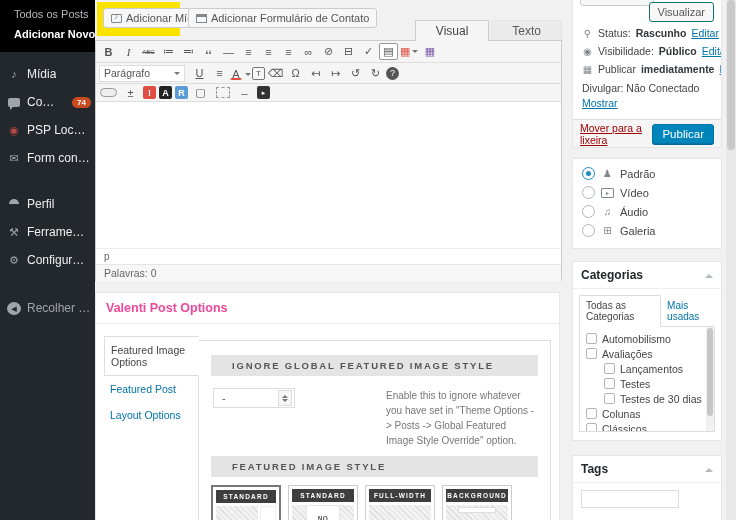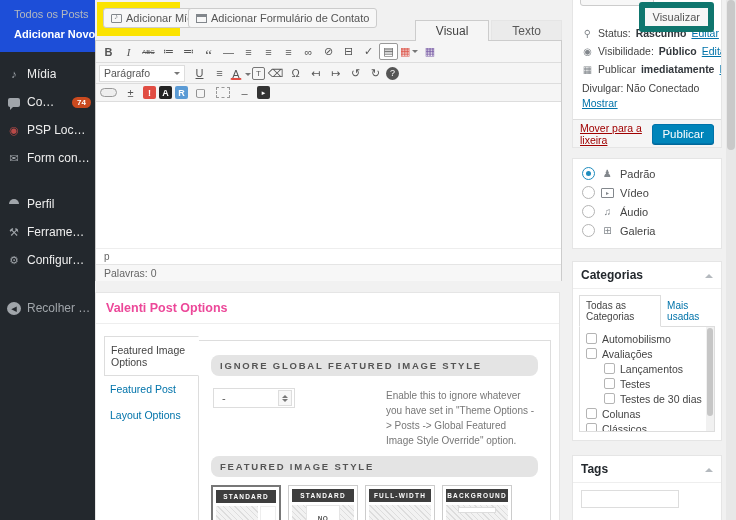--- a/index.html
+++ b/index.html
@@ -5,21 +5,21 @@
   * { box-sizing: border-box; margin: 0; padding: 0; }
   html,body { width:736px; height:520px; overflow:hidden; }
   body {
     position:relative;
     background:#f1f1f1;
     font-family:"Liberation Sans","DejaVu Sans",sans-serif;
     font-size:13px; color:#444;
   }
   
   .admin-sidebar { position:absolute; left:0; top:0; width:95px; height:520px; background:#23282d; }
-  .submenu { background:#1d4ed8; padding:4px 4px 8px; }
+  .submenu { background:#000000; padding:4px 4px 8px; }
   .submenu-item { padding:4px 6px 4px 10px; font-size:11px; color:#b4b9be; cursor:pointer; white-space:nowrap; }
   .submenu-item.active { color:#fff; font-weight:bold; }
   .menu-group { padding-top:8px; }
   .menu-item { display:flex; align-items:center; gap:6px; padding:7px 4px 7px 7px; font-size:12px; color:#eee; cursor:pointer; white-space:nowrap; }
   .menu-item .mi-icon { width:14px; text-align:center; color:#a0a5aa; font-size:11px; flex:none; }
   .mi-label { overflow:hidden; text-overflow:ellipsis; }
   .badge { background:#ca4a1f; color:#fff; border-radius:9px; font-size:8px; font-weight:bold; padding:1px 5px; margin-left:2px; }
   .bubble-icon { width:12px; height:9px; background:#a0a5aa; border-radius:2px; position:relative; flex:none; margin-left:1px; margin-right:1px; }
   .bubble-icon:after { content:""; position:absolute; left:2px; bottom:-3px; border:3px solid transparent; border-top-color:#a0a5aa; border-left-color:#a0a5aa; }
   .person-icon { width:12px; flex:none; position:relative; height:12px; margin-left:1px; margin-right:1px;}
@@ -72,21 +72,21 @@
   .wordbar { height:17px; background:#f7f7f7; border-top:1px solid #e5e5e5; font-size:10.5px; color:#666; padding:2px 8px; }
   
   .valenti { position:absolute; left:0; top:292px; width:465px; height:240px; background:#fff; border:1px solid #e5e5e5; }
   .v-head { padding:8px 10px; font-weight:bold; font-size:12.5px; color:#ec4899; border-bottom:1px solid #eee; cursor:move; }
   .v-body { display:flex; padding:6px 8px 0; }
   .v-tabs { width:94px; flex:none; padding-top:6px; }
   .v-tab { font-size:10.5px; padding:7px 6px; cursor:pointer; }
   .v-tab.active { border:1px solid #ddd; border-right:1px solid #fff; background:#fff; color:#444; margin-right:-1px; position:relative; z-index:2; }
   .v-tab.link { color:#0073aa; }
   .v-panel { flex:1; border:1px solid #ddd; margin-top:10px; padding:14px 12px 0; background:#fff; }
-  .v-bar { background:#e4e4e4; padding:5px 9px; font-size:9.5px; font-weight:bold; letter-spacing:1.8px; color:#555; text-transform:uppercase;border-radius:8px; }
+  .v-bar { background:#e4e4e4; padding:5px 21px; font-size:9.5px; font-weight:bold; letter-spacing:1.8px; color:#555; text-transform:uppercase; }
   .v-row { display:flex; justify-content:space-between; align-items:flex-start; margin:12px 2px 0; height:68px; }
   .v-select { width:82px; height:20px; border:1px solid #ddd; background:#fff; display:flex; align-items:center; justify-content:space-between; padding:0 2px 0 8px; font-size:11px; color:#555; cursor:pointer; }
   .stepper { width:14px; height:16px; background:#f7f7f7; border:1px solid #ddd; display:flex; flex-direction:column; align-items:center; justify-content:center; gap:1px; }
   .tri-up { width:0; height:0; border:3px solid transparent; border-bottom-color:#777; }
   .tri-dn { width:0; height:0; border:3px solid transparent; border-top-color:#777; }
   .v-help { width:150px; font-size:10px; color:#777; line-height:1.5; }
   .thumbs { display:flex; gap:7px; margin-top:8px; }
   .thumb { width:70px; height:60px; border:1px solid #ccc; background:#fff; padding:3px; cursor:pointer; }
   .thumb.selected { border:2px solid #777; }
   .t-label { background:#3e3e3e; color:#fff; font-size:6.5px; font-weight:bold; letter-spacing:1.2px; text-align:center; padding:3px 0; white-space:nowrap; }
@@ -97,21 +97,21 @@
   .t-nocrop { height:100%; position:relative; }
   .t-nocrop .col { position:absolute; left:14px; right:14px; top:0; bottom:0; background:#fff; border:1px solid #e5e5e5; font-size:6.5px; font-weight:bold; color:#555; text-align:center; padding-top:8px; letter-spacing:0.5px; line-height:1.6; }
   .t-bg .bar { position:absolute; left:12px; right:12px; top:2px; height:6px; background:#fff; border:1px solid #ddd; }
   
   .side-col { position:absolute; left:572px; top:0; width:150px; }
   .box { background:#fff; border:1px solid #e5e5e5; }
   .box-head { padding:6px 8px; font-size:12px; font-weight:bold; color:#23282d; display:flex; justify-content:space-between; align-items:center; border-bottom:1px solid #eee; cursor:pointer; }
   .toggle-tri { width:0; height:0; border:4px solid transparent; border-bottom-color:#b4b9be; margin-top:-3px; }
   .publish-box { position:relative; height:148px; overflow:hidden; border-top:none; }
   .savedraft-cut { position:absolute; left:7px; top:-16px; width:74px; height:22px; background:#f7f7f7; border:1px solid #ccc; border-radius:3px; }
-  .preview-btn { position:absolute; right:7px; top:2px; background:#f7f7f7; border:6px solid #0f766e; border-radius:3px; font-size:11px; color:#555; padding:3px 8px; cursor:pointer; }
+  .preview-btn { position:absolute; right:7px; top:2px; background:#f7f7f7; border:1px solid #0f766e; border-radius:3px; font-size:11px; color:#555; padding:3px 8px; cursor:pointer; }
   .p-rows { padding-top:24px; }
   .p-row { display:flex; gap:5px; padding:3px 9px; font-size:10.5px; color:#444; align-items:baseline; }
   .p-ic { color:#82878c; font-size:10px; width:11px; flex:none; text-align:center; }
   .p-val { font-weight:bold; color:#32373c; }
   a.wplink { color:#0073aa; text-decoration:underline; cursor:pointer; }
   .divulgar { padding:3px 9px 0; font-size:10.5px; line-height:1.45; }
   .p-foot { position:absolute; left:0; right:0; bottom:0; height:28px; background:#f5f5f5; border-top:1px solid #ddd; display:flex; align-items:center; justify-content:space-between; padding:0 7px; }
   .trash-link { color:#a00000; font-size:10.5px; text-decoration:underline; cursor:pointer; }
   .publish-btn { background:#0085ba; border:1px solid #0073aa; color:#fff; font-size:11.5px; padding:3px 9px; border-radius:3px; cursor:pointer; box-shadow:0 1px 0 #006799; }
   .format-box { margin-top:10px; }

